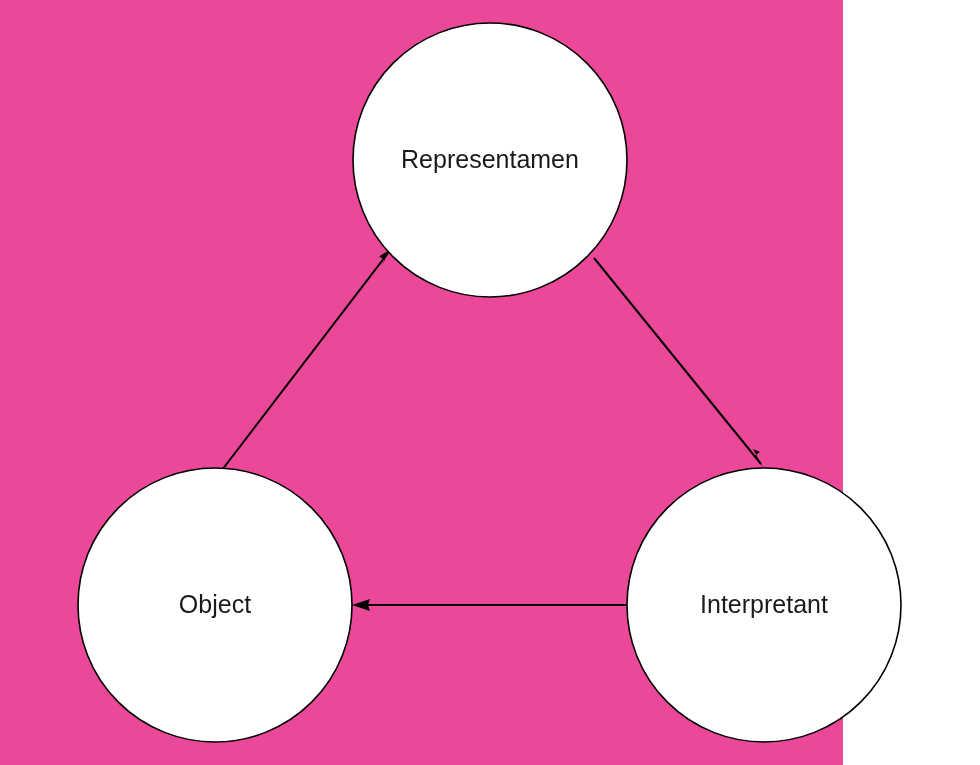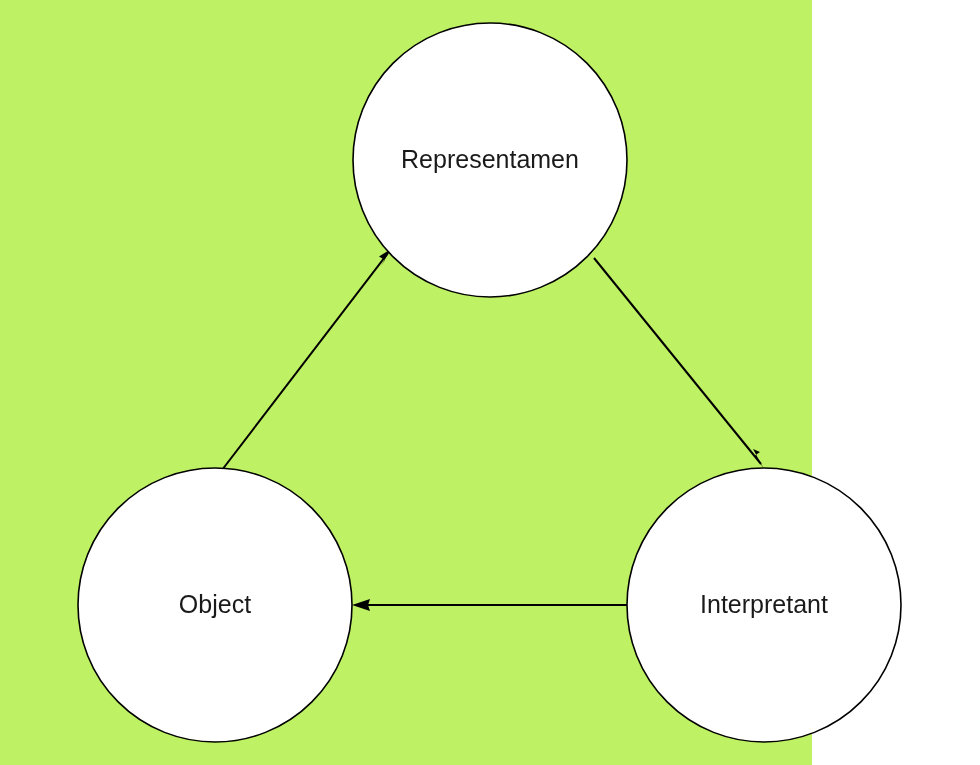--- a/index.html
+++ b/index.html
@@ -10,21 +10,22 @@
   body {
     width: 980px;
     height: 765px;
     overflow: hidden;
     font-family: "Liberation Sans", sans-serif;
   }
   #diagram-root {
     position: relative;
     width: 812px;
     height: 765px;
-    background: #bef264;
+    background: #ec4899;
+    padding-left: 31px;
   }
   #diagram-svg {
     position: absolute;
     top: 0;
     left: 0;
     display: block;
   }
   .node-circle {
     fill: #ffffff;
     stroke: #000000;

